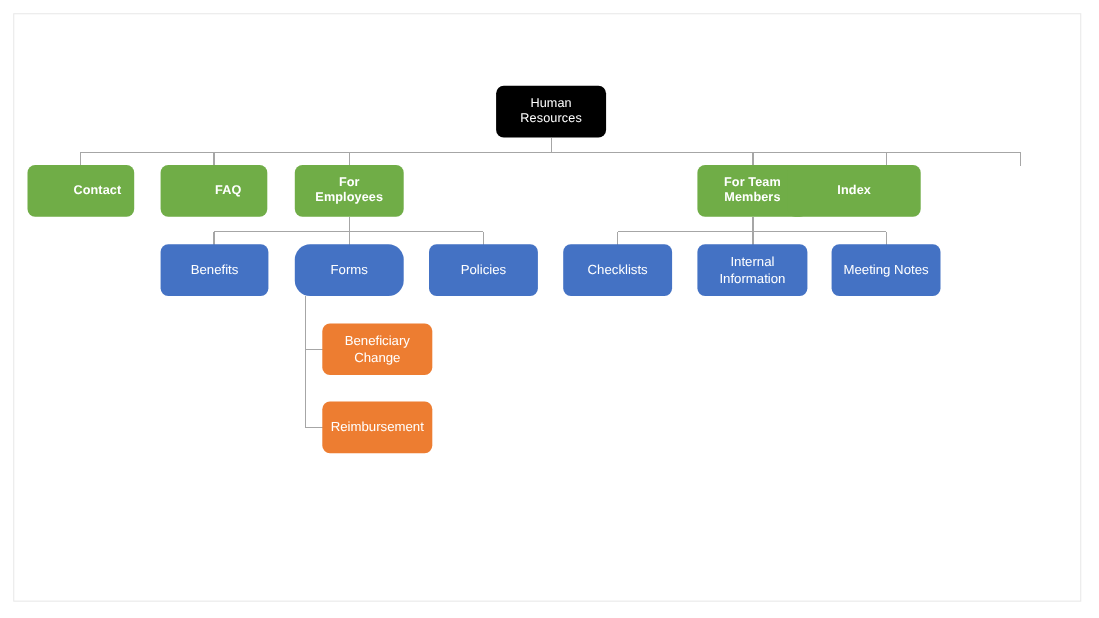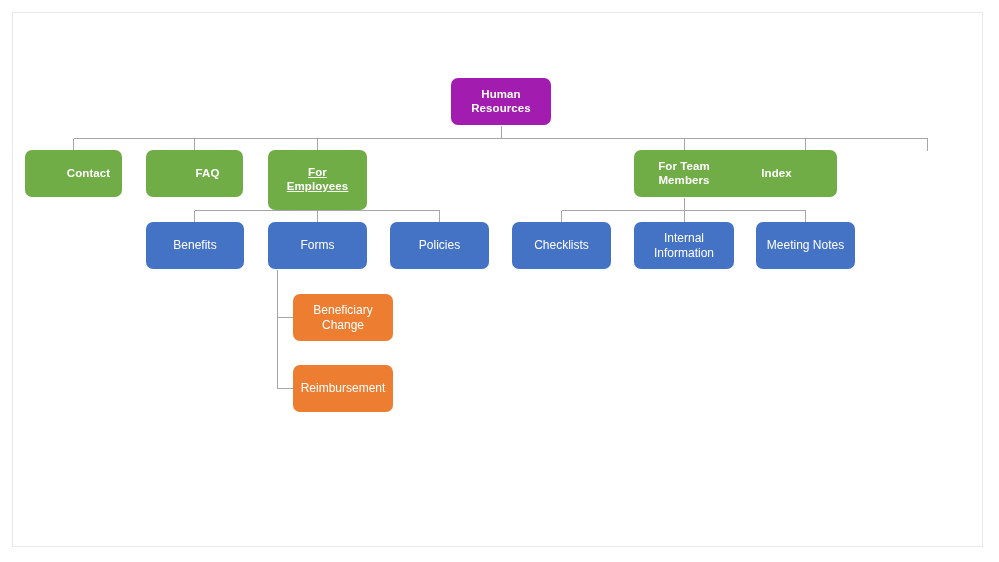--- a/index.html
+++ b/index.html
@@ -55,22 +55,22 @@
     line-height: 1.18;
     padding: 2px 6px;
     overflow: hidden;
   }
   .node .label {
     display: block;
     width: 100%;
     white-space: pre-line;
   }
   .lvl-root {
-    background: #a21caf;
-    font-weight: bold;
+    background: #000000;
+    font-weight: normal;
     font-size: 11.5px;
     letter-spacing: 0.1px;
   }
   .lvl-green {
     background: #70ad47;
     font-weight: bold;
     font-size: 11.5px;
     letter-spacing: 0.1px;
   }
   .lvl-blue {
@@ -131,40 +131,40 @@
     </div>
 
     <div class="node lvl-green" style="left:25px; top:150px; width:97px; height:47px;padding-left:36px;">
       <span class="label">Contact</span>
     </div>
 
     <div class="node lvl-green" style="left:146px; top:150px; width:97px; height:47px;padding-left:32px;">
       <span class="label">FAQ</span>
     </div>
 
-    <div class="node lvl-green" style="left:268px; top:150px; width:99px; height:60px;text-decoration:underline;">
+    <div class="node lvl-green" style="left:268px; top:150px; width:99px; height:47px;">
       <span class="label">For
 Employees</span>
     </div>
 
     <div class="node lvl-green" style="left:634px; top:150px; width:100px; height:47px;">
       <span class="label">For Team
 Members</span>
     </div>
 
     <div class="node lvl-green" style="left:716px; top:150px; width:121px; height:47px;">
       <span class="label">Index</span>
     </div>
 
 
     <div class="node lvl-blue" style="left:146px; top:222px; width:98px; height:47px;">
       <span class="label">Benefits</span>
     </div>
 
-    <div class="node lvl-blue" style="left:268px; top:222px; width:99px; height:47px;">
+    <div class="node lvl-blue" style="left:268px; top:222px; width:99px; height:47px;border-radius:14px;">
       <span class="label">Forms</span>
     </div>
 
     <div class="node lvl-blue" style="left:390px; top:222px; width:99px; height:47px;">
       <span class="label">Policies</span>
     </div>
 
     <div class="node lvl-blue" style="left:512px; top:222px; width:99px; height:47px;">
       <span class="label">Checklists</span>
     </div>

